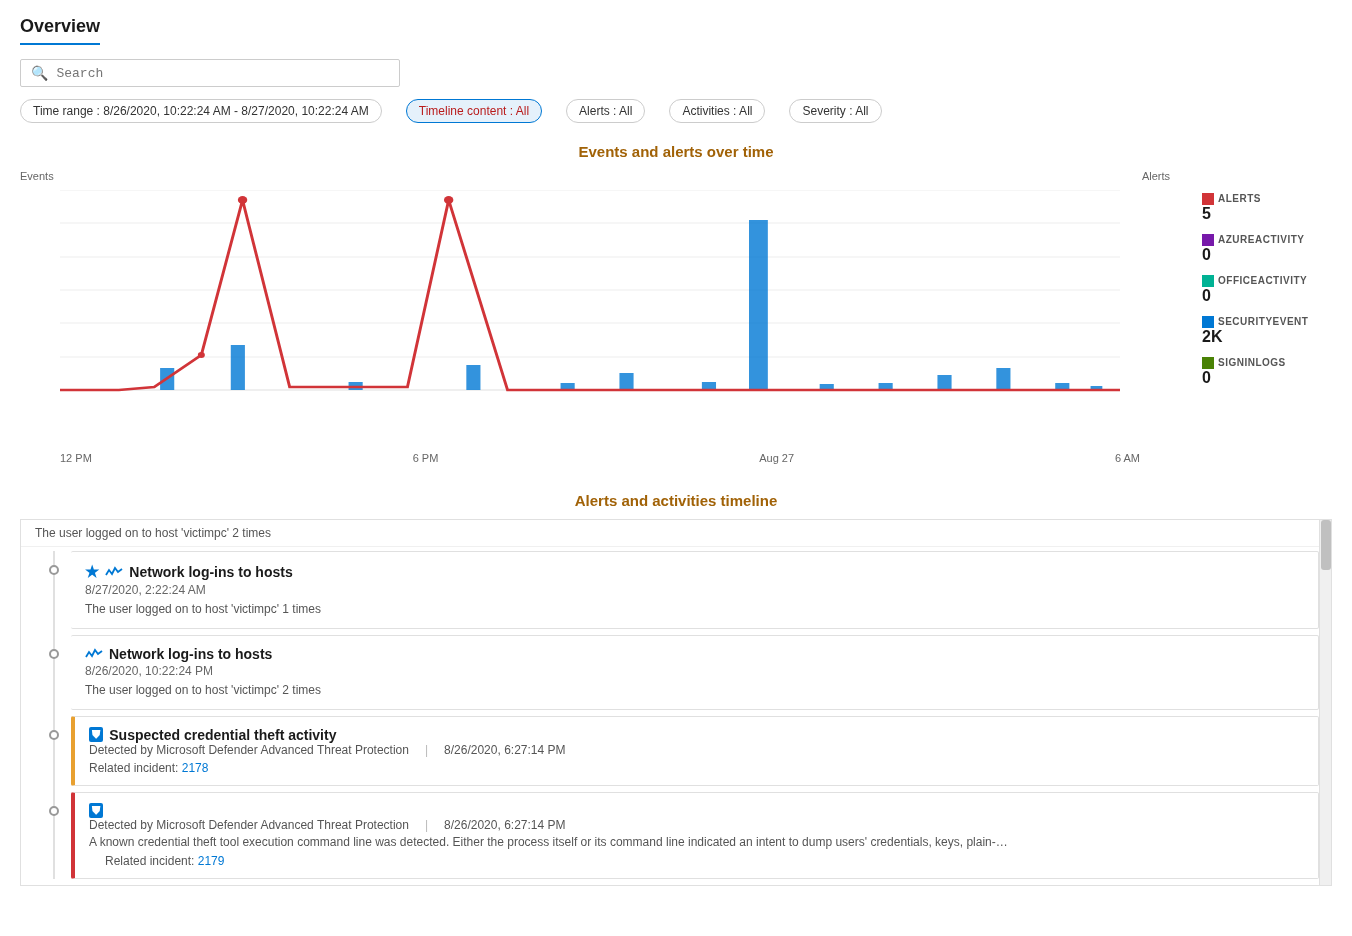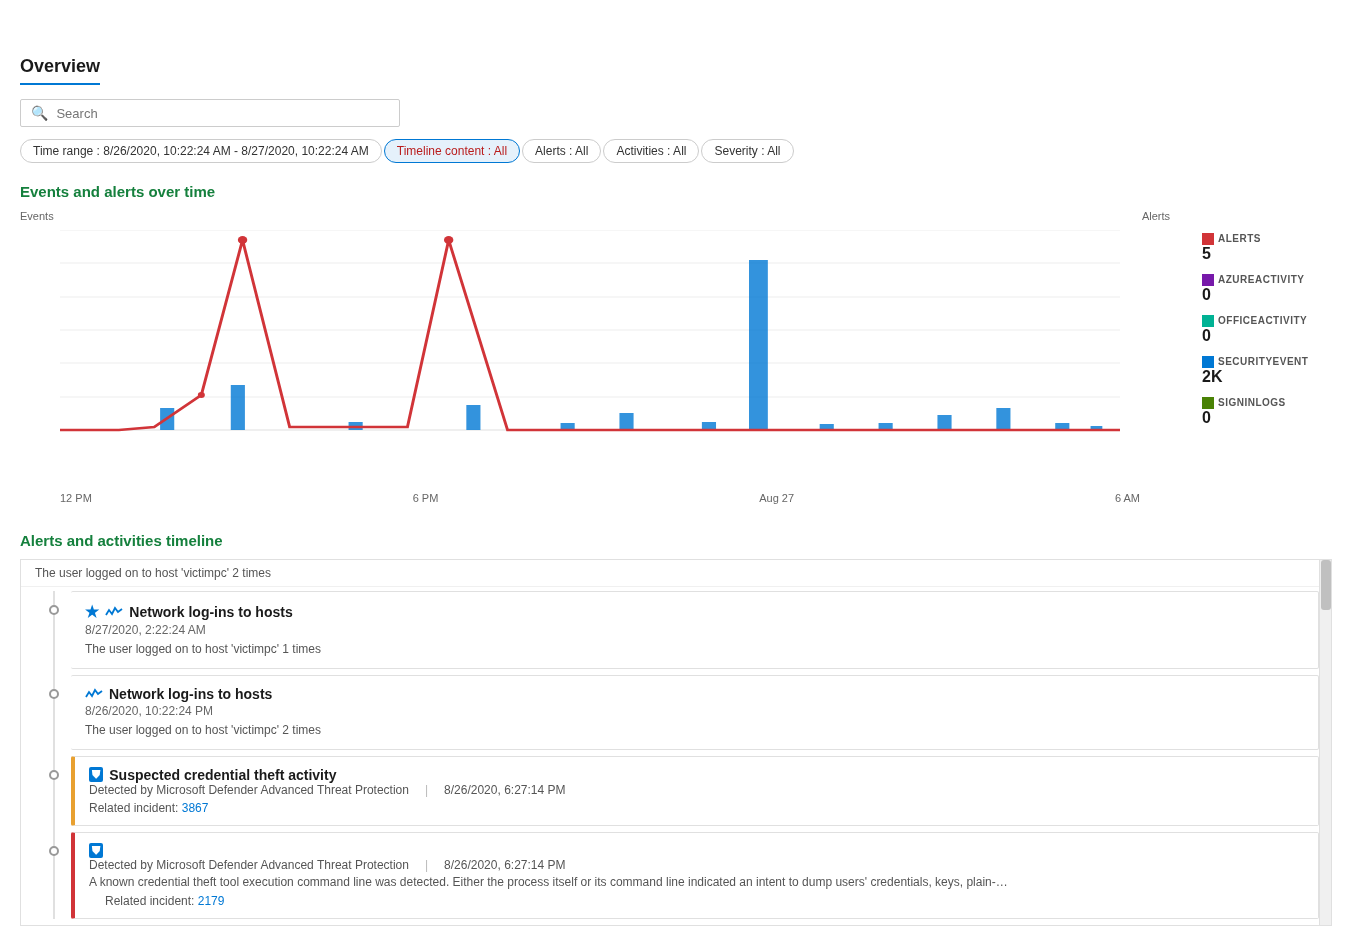--- a/index.html
+++ b/index.html
@@ -1,30 +1,30 @@
 <!DOCTYPE html>
 <html><head>
   <meta charset="utf-8">
   <style>
     * { box-sizing: border-box; margin: 0; padding: 0; }
     body { font-family: 'Segoe UI', Arial, sans-serif; font-size: 13px; color: #333; background: #fff; overflow-x: hidden; }
 
     .page { padding: 16px 20px; max-width: 1352px; }
 
-    .page-title { font-size: 18px; font-weight: 600; color: #1a1a1a; padding-bottom: 6px; border-bottom: 2px solid #0078d4; display: inline-block; margin-bottom: 14px; margin-top: 40px; }
+    .page-title { font-size: 18px; font-weight: 600; color: #1a1a1a; padding-bottom: 6px; border-bottom: 2px solid #0078d4; display: inline-block; margin-bottom: 14px; }
 
     .search-bar { display: flex; align-items: center; border: 1px solid #ccc; border-radius: 2px; padding: 5px 10px; width: 380px; margin-bottom: 12px; background: #fff; }
-    .search-bar input { border: none; outline: none; font-size: 13px; color: #8b5cf6; width: 100%; }
+    .search-bar input { border: none; outline: none; font-size: 13px; color: #8b5cf6; width: 100%; font-family: Liberation Mono, monospace; }
     .search-icon-wrap { margin-right: 8px; color: #666; font-size: 14px; }
 
-    .filters { display: flex; flex-wrap: wrap; gap: 2px; margin-bottom: 20px; }
+    .filters { display: flex; flex-wrap: wrap; gap: 24px; margin-bottom: 20px; }
     .filter-btn { border: 1px solid #ccc; border-radius: 12px; padding: 4px 12px; font-size: 12px; background: #fff; cursor: pointer; color: #333; white-space: nowrap; }
     .filter-btn.active { border-color: #0078d4; background: #e5f1fb; color: #b91c1c; font-weight: 500; }
 
-    .section-title { font-size: 15px; font-weight: 600; margin-bottom: 10px; color: #15803d; }
+    .section-title { font-size: 15px; font-weight: 600; margin-bottom: 10px; color: #a16207; text-align: center; }
 
     .chart-area { display: flex; gap: 32px; margin-bottom: 28px; }
     .chart-main { flex: 1; position: relative; }
     .chart-legend { width: 130px; padding-top: 20px; }
     .legend-item { margin-bottom: 8px; }
     .legend-label { font-size: 10px; color: #555; font-weight: 600; letter-spacing: 0.5px; }
     .legend-value { font-size: 16px; font-weight: 700; color: #1a1a1a; }
     .legend-color-bar { width: 12px; height: 12px; display: inline-block; margin-right: 4px; vertical-align: middle; }
     svg.chart { width: 100%; height: 100%; }
 
@@ -213,21 +213,21 @@
             <div class="card-title">
               <span class="alert-icon" style="background:#0078d4;">⛊</span>
               <span>Suspected credential theft activity</span>
             </div>
             <div class="card-meta">
               <span>Detected by Microsoft Defender Advanced Threat Protection</span>
               <span class="card-separator">|</span>
               <span>8/26/2020, 6:27:14 PM</span>
             </div>
             <div style="font-size:12px; color:#555; margin-top:4px;">
-              Related incident: <a class="card-link">3867</a>
+              Related incident: <a class="card-link">2178</a>
             </div>
           </div>
         </div>
 
         <div class="timeline-item">
           <div class="timeline-dot"></div>
           <div class="timeline-card alert-red">
             <div class="card-title">
               <span class="alert-icon" style="background:#0078d4;">⛊</span>
             </div>

